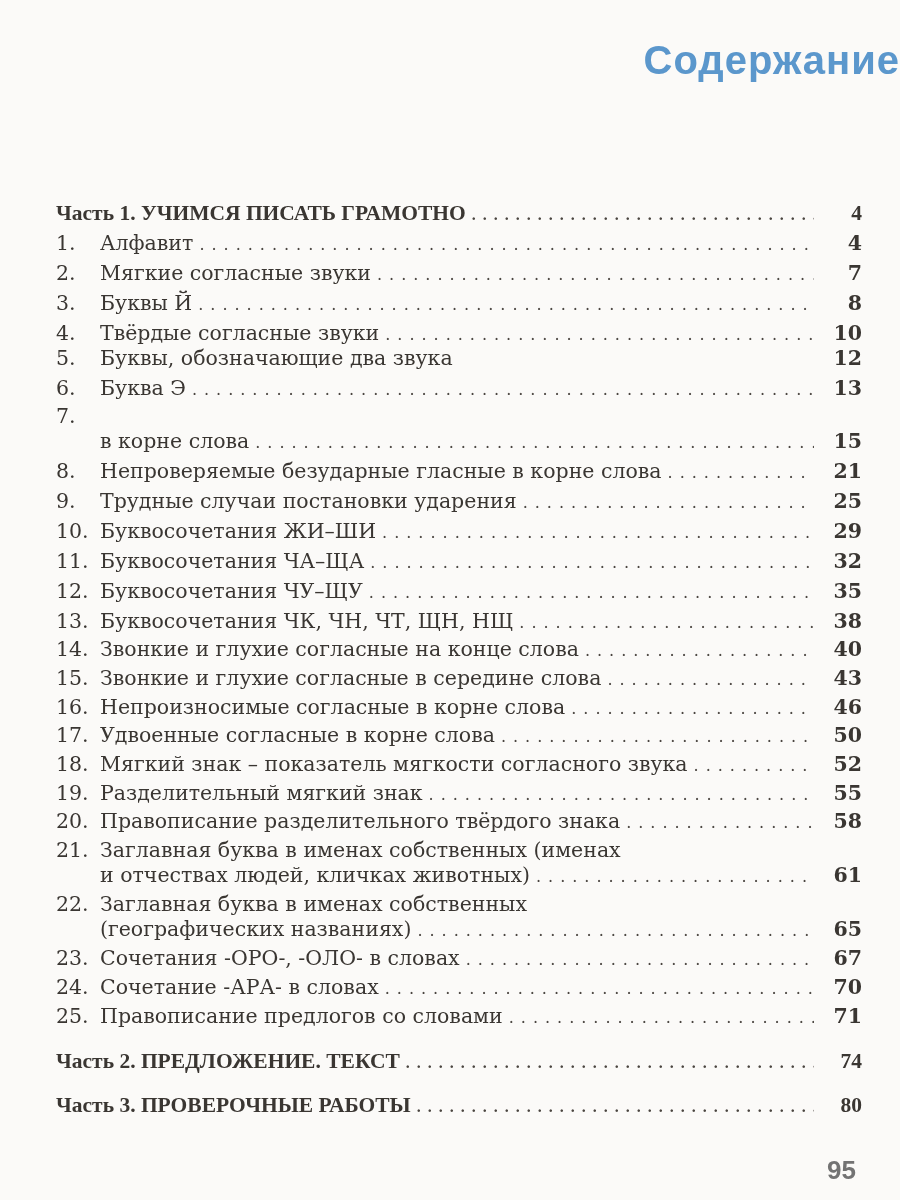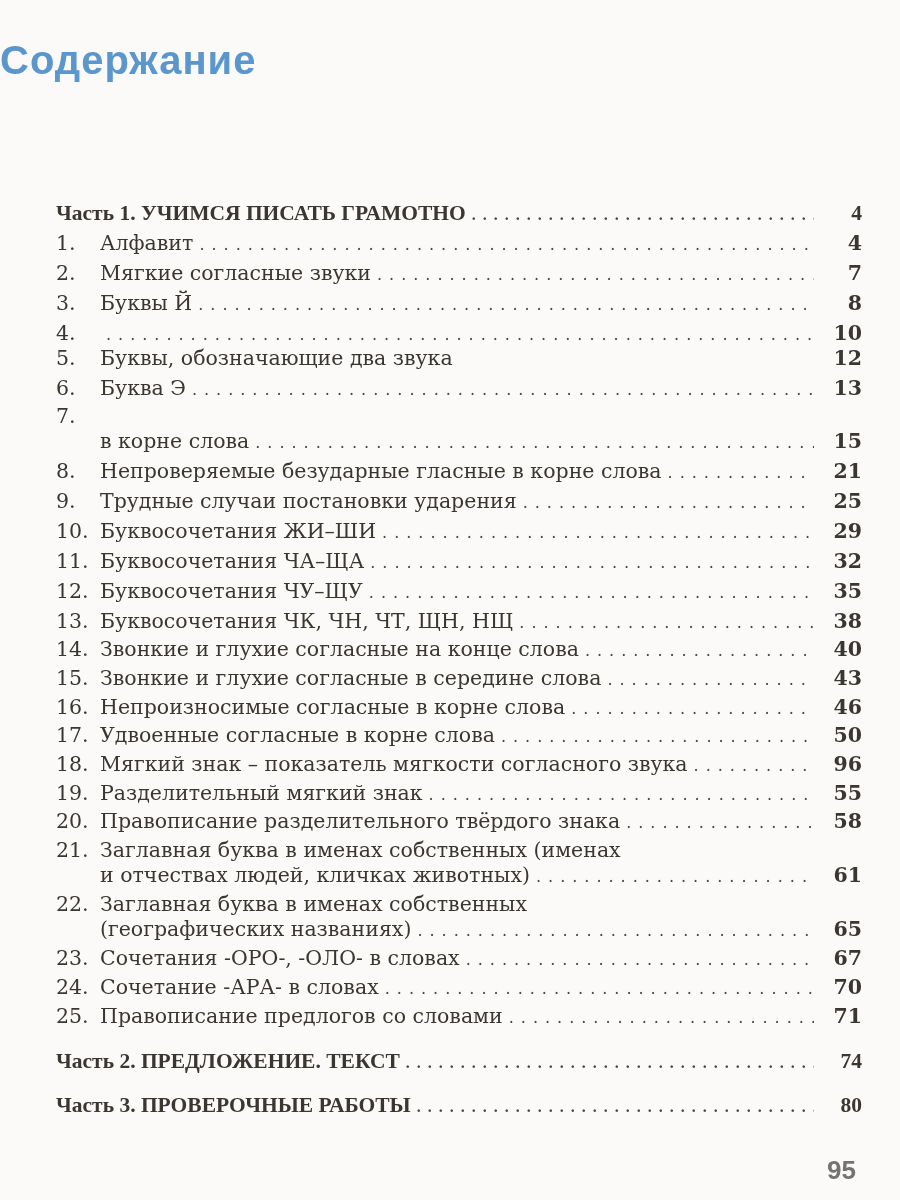--- a/index.html
+++ b/index.html
@@ -5,21 +5,21 @@
   html, body { margin: 0; padding: 0; }
   body {
     width: 900px; height: 1200px; overflow: hidden;
     background: #fbfaf8;
     font-family: "DejaVu Serif", "Liberation Serif", serif;
     color: #3a3632;
     position: relative;
   }
   .title {
     position: absolute; top: 38px; left: 0; width: 900px;
-    text-align: left;
+    text-align: right;
     font-family: "Liberation Sans", "DejaVu Sans", sans-serif;
     font-weight: bold; font-size: 40px; letter-spacing: 1px;
     color: #5b97cc;
   }
   .toc { position: absolute; left: 56px; top: 0; width: 806px; }
   .row {
     position: absolute; left: 0; width: 806px; height: 30px;
     display: flex; align-items: baseline;
     font-size: 20.5px; line-height: 30px;
     white-space: nowrap;
@@ -66,20 +66,21 @@
     <span class="page">7</span>
   </div>
   <div class="row" style="top:288px">
     <span class="num">3.</span>
     <span class="label">Буквы Й</span>
     <span class="dots">................................................................................</span>
     <span class="page">8</span>
   </div>
   <div class="row" style="top:318px">
     <span class="num">4.</span>
+    <span class="label">Твёрдые согласные звуки</span>
     <span class="dots">................................................................................</span>
     <span class="page">10</span>
   </div>
   <div class="row" style="top:343px">
     <span class="num">5.</span>
     <span class="label">Буквы, обозначающие два звука</span>
     <span class="dots"></span>
     <span class="page">12</span>
   </div>
   <div class="row" style="top:373px">
@@ -156,21 +157,21 @@
   <div class="row" style="top:720px">
     <span class="num">17.</span>
     <span class="label">Удвоенные согласные в корне слова</span>
     <span class="dots">................................................................................</span>
     <span class="page">50</span>
   </div>
   <div class="row" style="top:749px">
     <span class="num">18.</span>
     <span class="label">Мягкий знак – показатель мягкости согласного звука</span>
     <span class="dots">................................................................................</span>
-    <span class="page">96</span>
+    <span class="page">52</span>
   </div>
   <div class="row" style="top:778px">
     <span class="num">19.</span>
     <span class="label">Разделительный мягкий знак</span>
     <span class="dots">................................................................................</span>
     <span class="page">55</span>
   </div>
   <div class="row" style="top:806px">
     <span class="num">20.</span>
     <span class="label">Правописание разделительного твёрдого знака</span>

